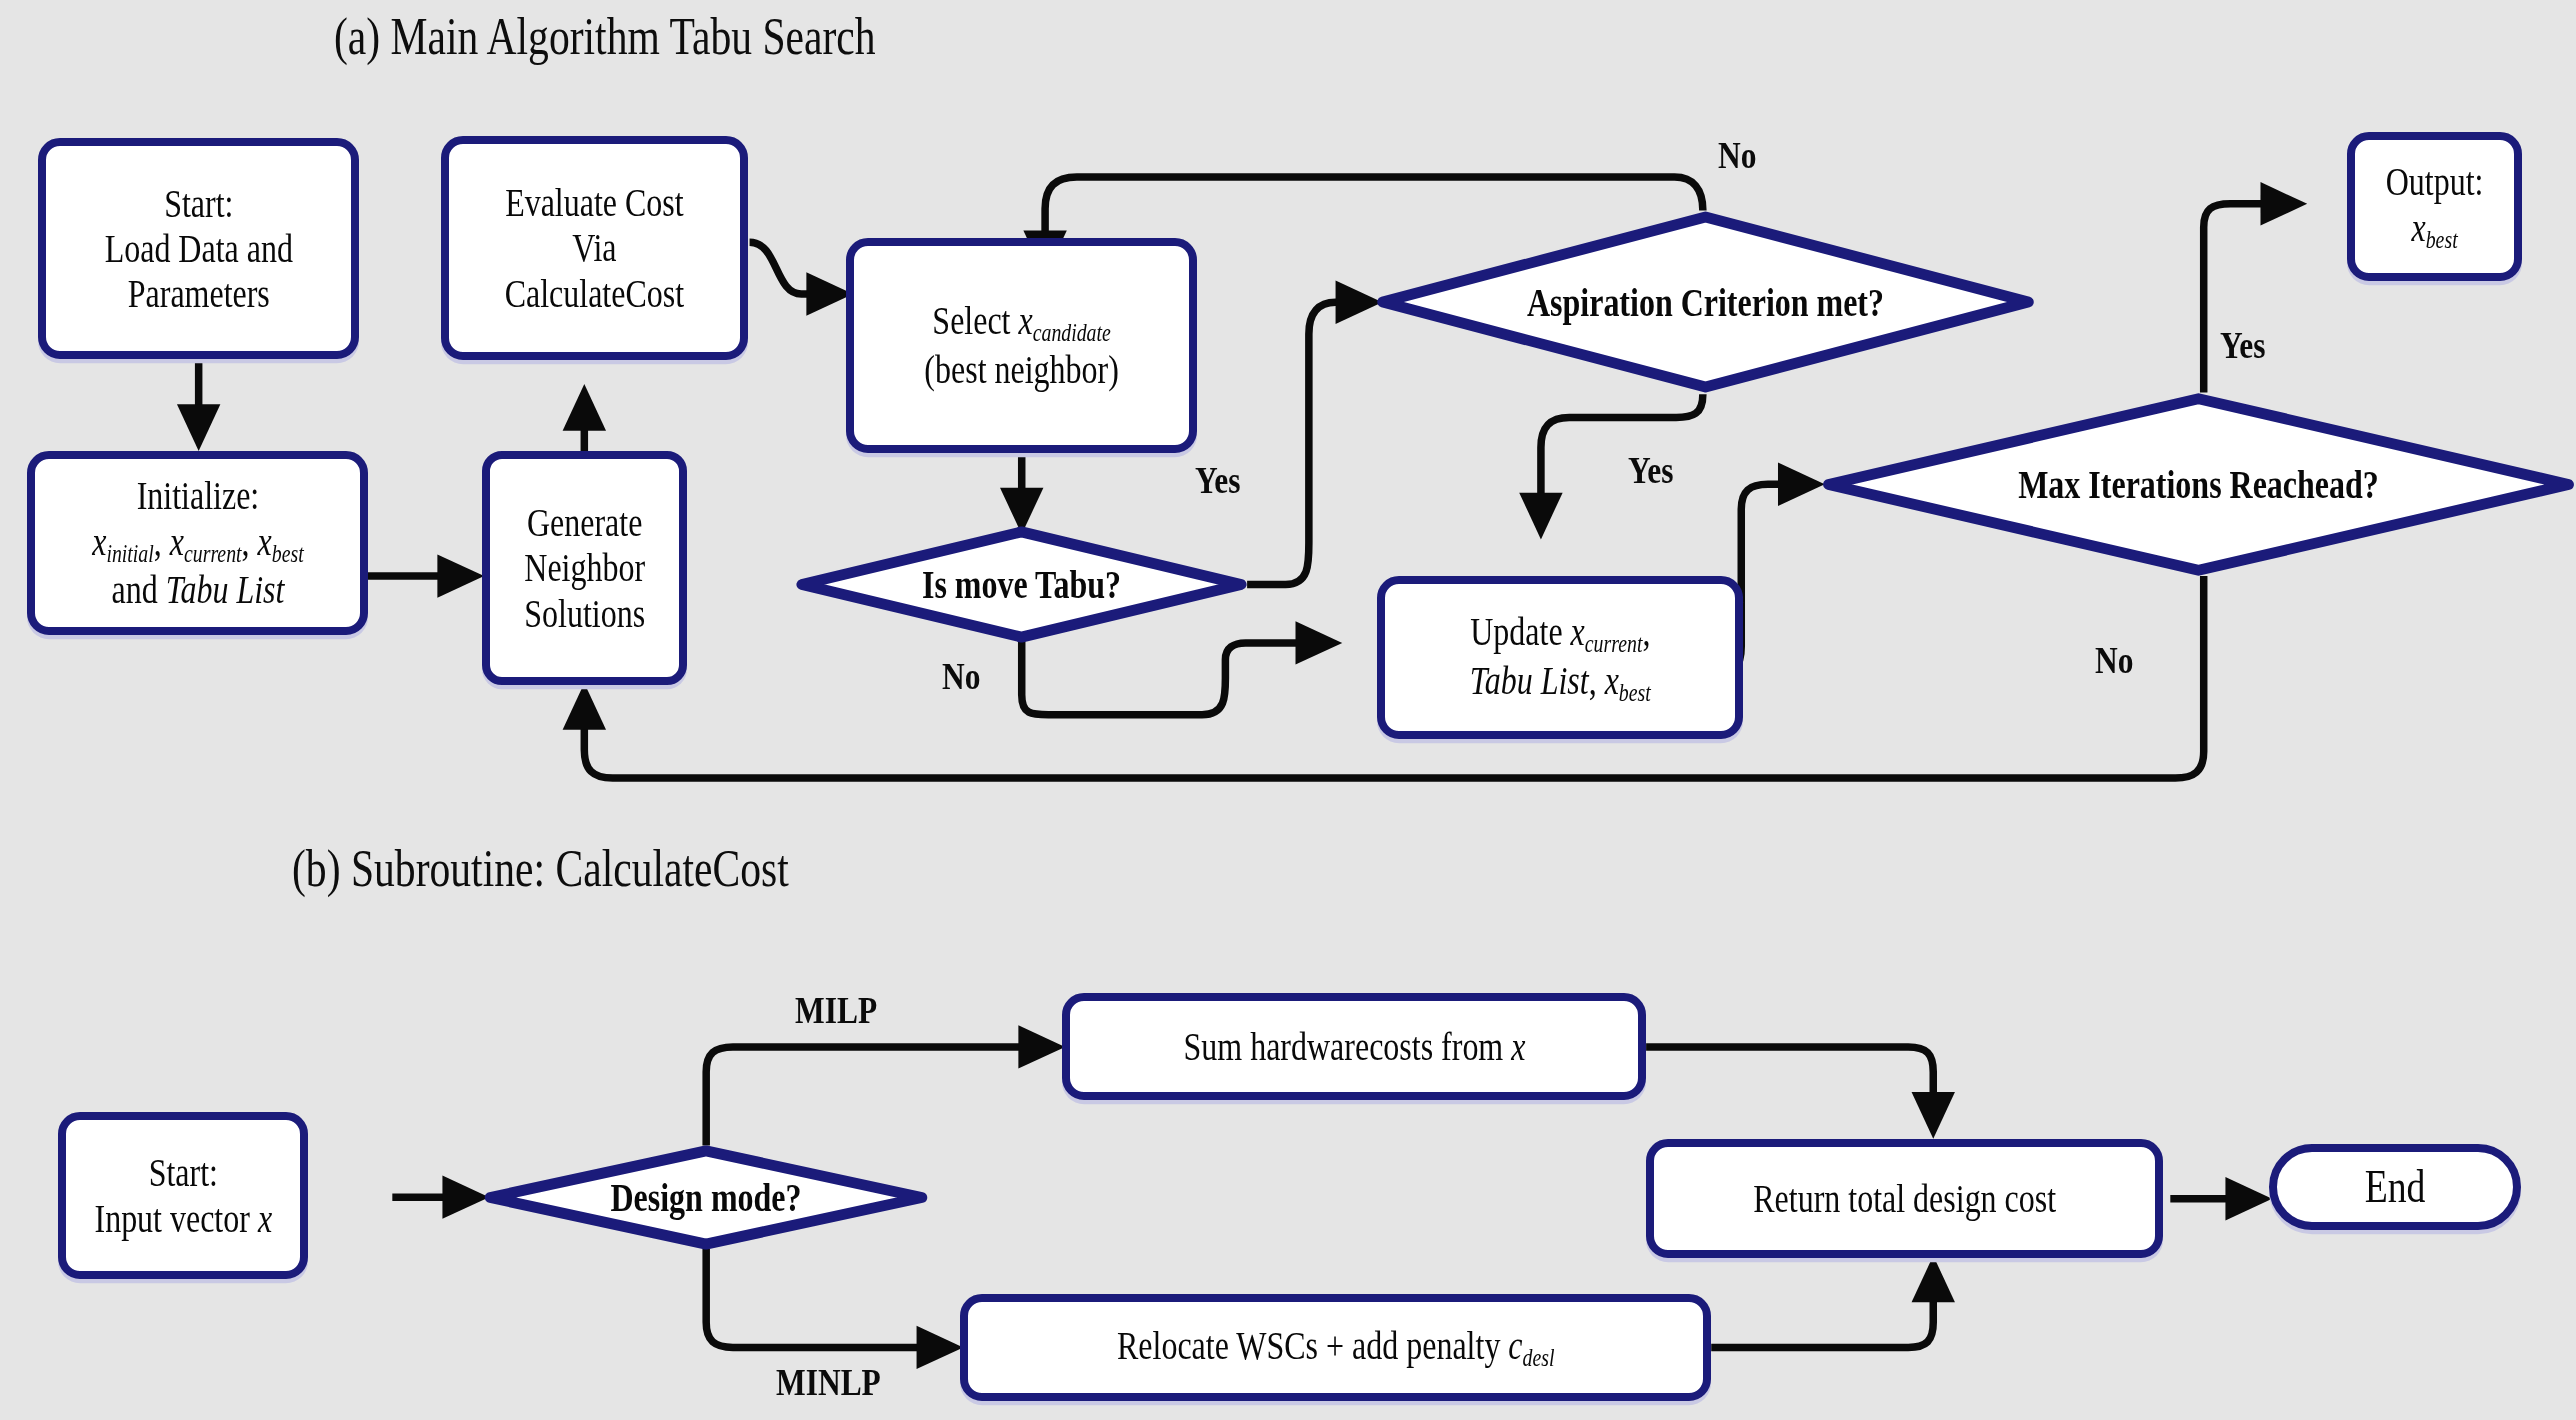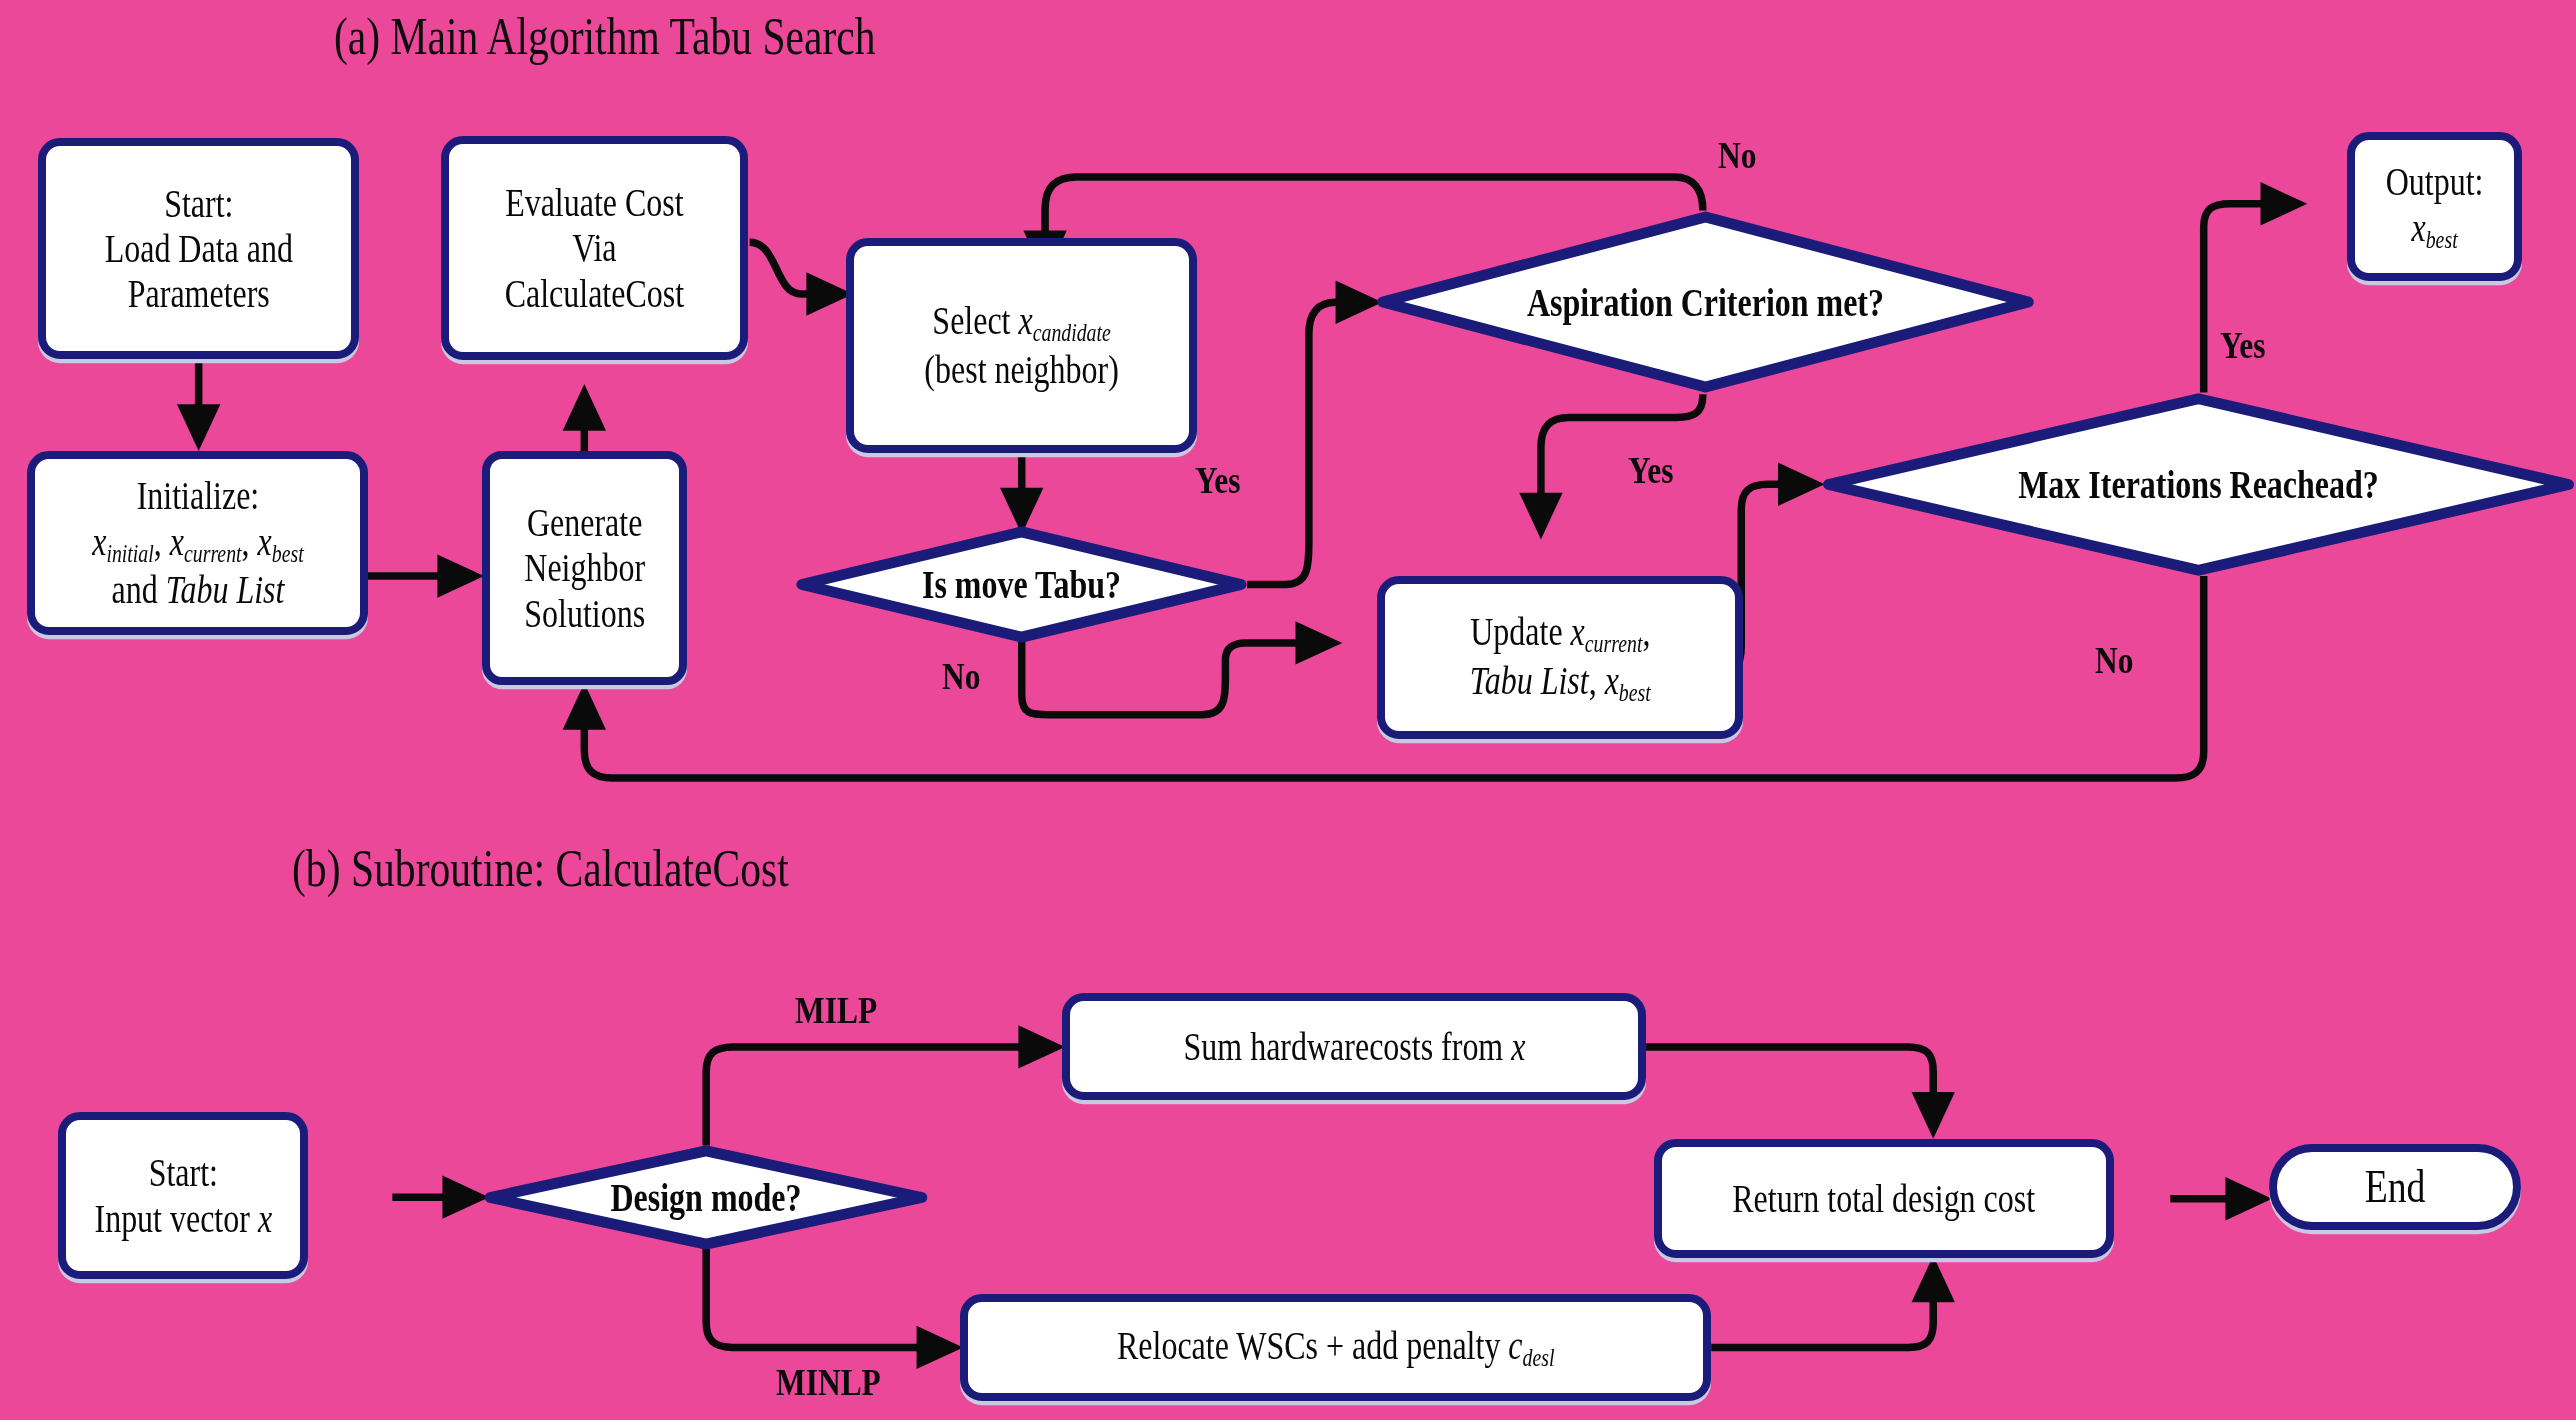--- a/index.html
+++ b/index.html
@@ -1,17 +1,17 @@
 <!DOCTYPE html>
 <html style="font-size:13.4px"><head>
 <meta charset="utf-8">
 <style>
   html,body{margin:0;padding:0;background:#ffffff;}
   body{width:2576px;height:1421px;font-family:"Liberation Serif",serif;}
-  #root{position:relative;width:2576px;height:1421px;overflow:hidden;background:#ec4899;}
+  #root{position:relative;width:2576px;height:1421px;overflow:hidden;background:#e5e5e5;}
 
   .sec-title{
     position:absolute;
     font-family:"Liberation Serif",serif;
     font-size:52px;
     color:#0d0d0d;
     white-space:nowrap;
     letter-spacing:0px;
     transform:scaleX(0.80);
     transform-origin:left center;
@@ -238,21 +238,21 @@
       Relocate WSCs + add penalty <i>c</i><sub>desl</sub>
     </div>
   </div>
 
   <div class="node proc" style="left:1062px;top:993px;width:584px;height:107px;">
     <div class="txt" style="font-size:39px;">
       Sum hardwarecosts from <i>x</i>
     </div>
   </div>
 
-  <div class="node proc" style="left:1646px;top:1139px;width:460px;height:119px;margin-left:8px;">
+  <div class="node proc" style="left:1646px;top:1139px;width:517px;height:119px;">
     <div class="txt" style="font-size:39px;">Return total design cost</div>
   </div>
 
   <div class="node pill" style="left:2269px;top:1144px;width:252px;height:86px;">
     <div class="txt" style="font-size:46px;">End</div>
   </div>
 
   <div class="elabel" style="left:795px;top:989px;">MILP</div>
   <div class="elabel" style="left:776px;top:1361px;">MINLP</div>
 

